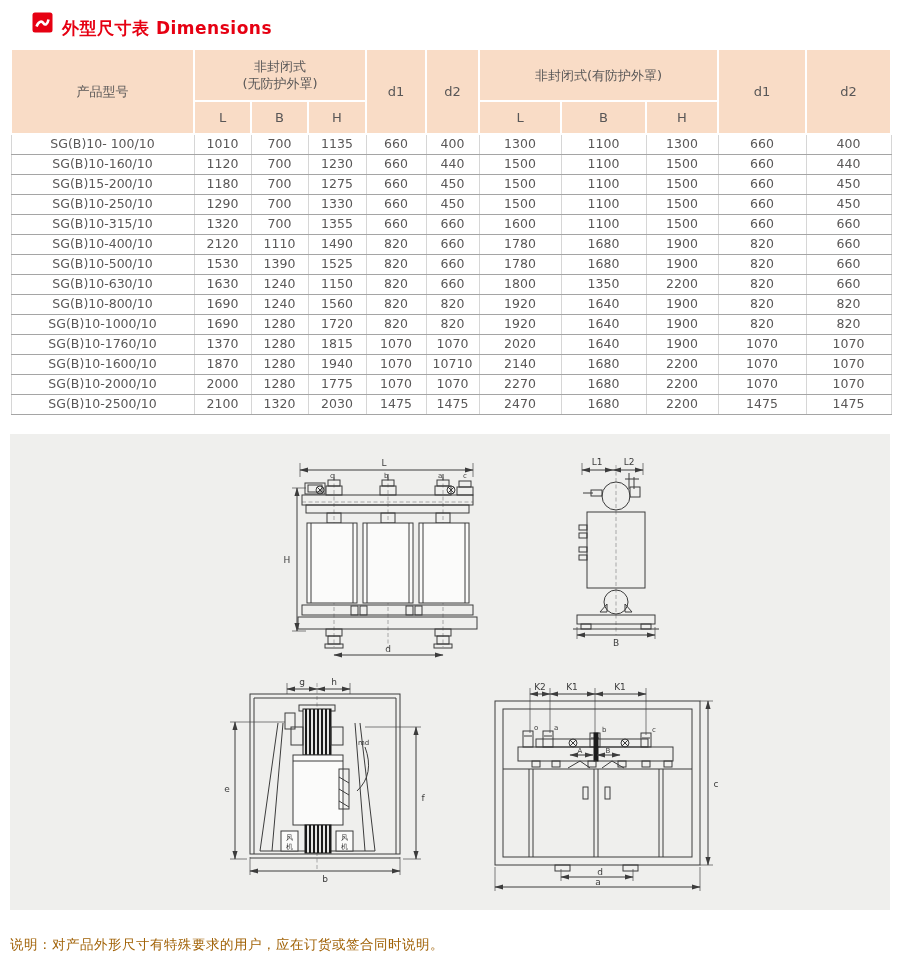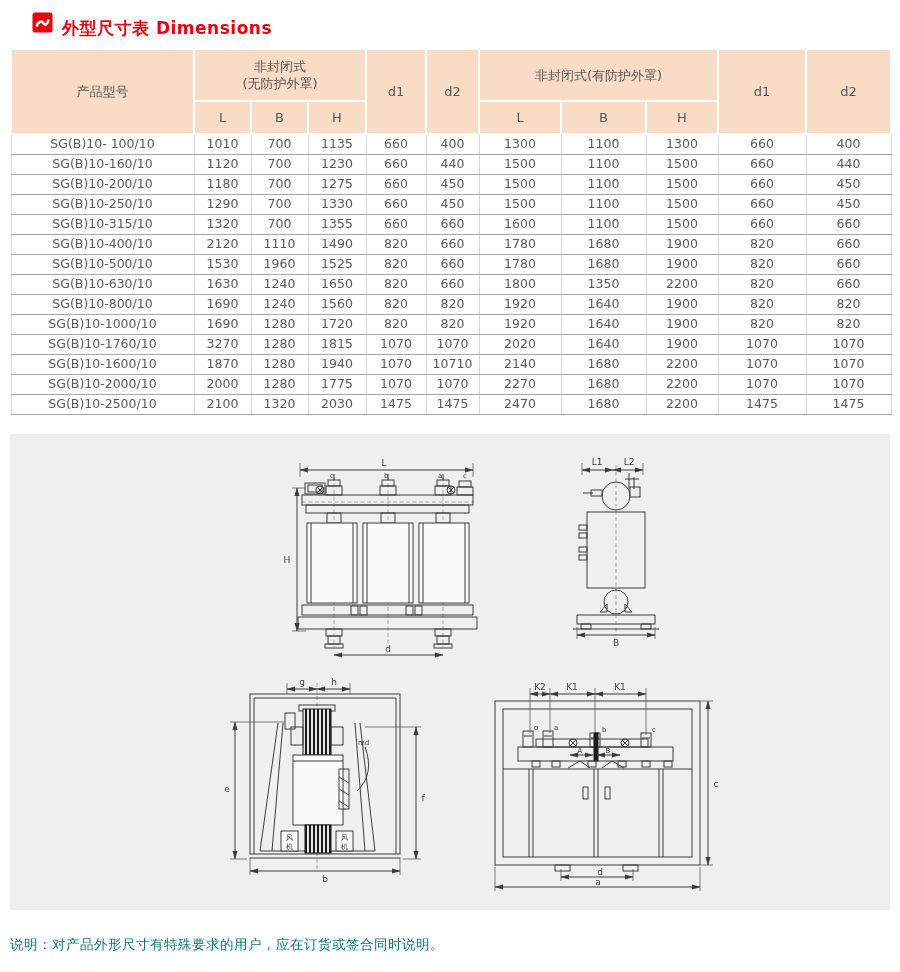--- a/index.html
+++ b/index.html
@@ -28,21 +28,21 @@
   .drawings-svg { position: absolute; left: 0; top: 0; }
   .ln   { stroke: #3c3c3c; stroke-width: 1; fill: none; }
   .lnw  { stroke: #3c3c3c; stroke-width: 1; fill: #fbfbfa; }
   .dim  { stroke: #3c3c3c; stroke-width: 1; fill: none; marker-start: url(#arr); marker-end: url(#arr); }
   .ext  { stroke: #4a4a4a; stroke-width: 0.7; fill: none; }
   .cl   { stroke: #8a8a8a; stroke-width: 0.7; fill: none; stroke-dasharray: 4 2.5; }
   .dark { fill: #1c1c1c; stroke: #1c1c1c; }
   text.dl { font-size: 9px; fill: #3c3c3c; }
   text.dls { font-size: 7px; fill: #3c3c3c; }
   text.fan { font-size: 7px; fill: #3c3c3c; }
-  .note { margin: 26px 8px 0 10px; font-size: 13.5px; color: #0f766e; letter-spacing: 0.5px; }
+  .note { margin: 26px 8px 0 10px; font-size: 13.5px; color: #a16207; letter-spacing: 0.5px; }
 </style>
 </head>
 <body>
 
 <div class="title-row">
   <svg class="title-icon" viewBox="0 0 21 21">
     <rect x="0.5" y="0.5" width="20" height="20" rx="2.5" fill="#e60012"></rect>
     <path d="M4.5,14.5 C7,8.5 10,9 11.5,11.2 C13.2,13.6 15.5,12.6 16.5,7.5" stroke="#ffffff" stroke-width="2.6" fill="none"></path>
   </svg>
   <span class="title-text"><span>外型尺寸表</span> <span>Dimensions</span></span>
@@ -105,21 +105,21 @@
         <td>1230</td>
         <td>660</td>
         <td>440</td>
         <td>1500</td>
         <td>1100</td>
         <td>1500</td>
         <td>660</td>
         <td>440</td>
       </tr>
       <tr>
-        <td>SG(B)10-200/10</td>
+        <td>SG(B)15-200/10</td>
         <td>1180</td>
         <td>700</td>
         <td>1275</td>
         <td>660</td>
         <td>450</td>
         <td>1500</td>
         <td>1100</td>
         <td>1500</td>
         <td>660</td>
         <td>450</td>
@@ -159,35 +159,35 @@
         <td>660</td>
         <td>1780</td>
         <td>1680</td>
         <td>1900</td>
         <td>820</td>
         <td>660</td>
       </tr>
       <tr>
         <td>SG(B)10-500/10</td>
         <td>1530</td>
-        <td>1960</td>
+        <td>1390</td>
         <td>1525</td>
         <td>820</td>
         <td>660</td>
         <td>1780</td>
         <td>1680</td>
         <td>1900</td>
         <td>820</td>
         <td>660</td>
       </tr>
       <tr>
         <td>SG(B)10-630/10</td>
         <td>1630</td>
         <td>1240</td>
-        <td>1650</td>
+        <td>1150</td>
         <td>820</td>
         <td>660</td>
         <td>1800</td>
         <td>1350</td>
         <td>2200</td>
         <td>820</td>
         <td>660</td>
       </tr>
       <tr>
         <td>SG(B)10-800/10</td>
@@ -210,21 +210,21 @@
         <td>820</td>
         <td>820</td>
         <td>1920</td>
         <td>1640</td>
         <td>1900</td>
         <td>820</td>
         <td>820</td>
       </tr>
       <tr>
         <td>SG(B)10-1760/10</td>
-        <td>3270</td>
+        <td>1370</td>
         <td>1280</td>
         <td>1815</td>
         <td>1070</td>
         <td>1070</td>
         <td>2020</td>
         <td>1640</td>
         <td>1900</td>
         <td>1070</td>
         <td>1070</td>
       </tr>

